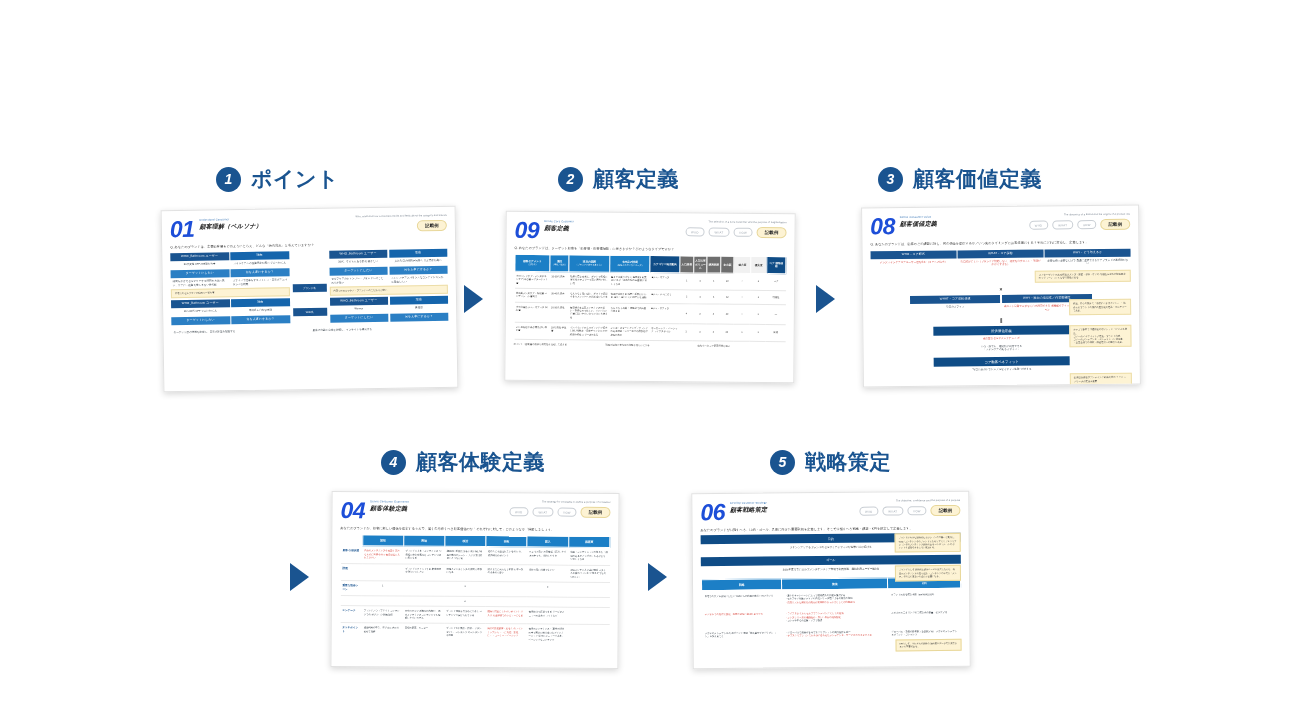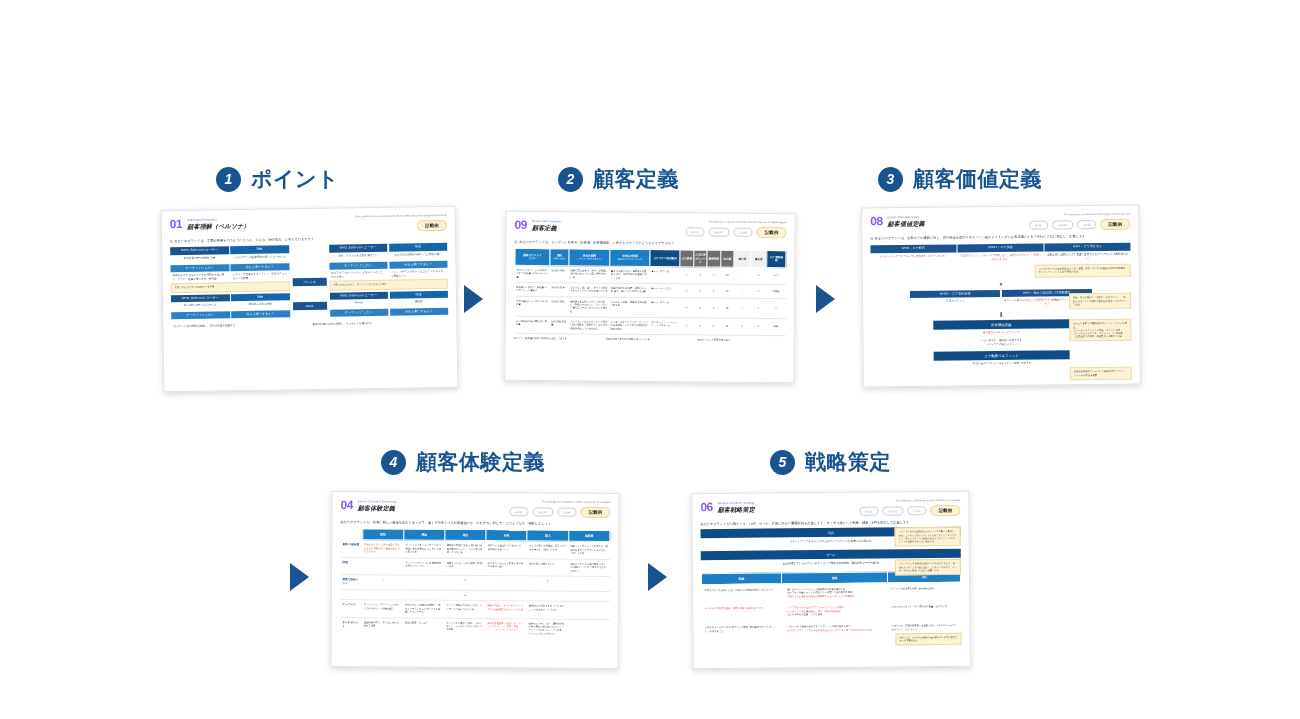--- a/index.html
+++ b/index.html
@@ -44,21 +44,21 @@
     position: absolute;
     background: #ffffff;
     border: 1px solid #e2e2e2;
     box-shadow: 0 2px 6px rgba(0,0,0,.16);
     overflow: hidden;
     padding: 7px 8px 5px 8px;
   }
   .doc-head { display: flex; align-items: flex-start; justify-content: space-between; }
   .doc-head-left { display: flex; align-items: flex-start; gap: 5px; }
   .doc-num {
-    font-size: 12px; font-weight: 700; color: #8b5cf6;
+    font-size: 23px; font-weight: 700; font-style: italic; color: #1d4ed8;
     line-height: 1; letter-spacing: -.5px;
   }
   .doc-titles { padding-top: 1px; }
   .doc-en { font-size: 2.6px; color: #2b6cb0; letter-spacing: .2px; line-height: 1.35; }
   .doc-jp { font-size: 6px; font-weight: 700; font-style: italic; color: #1c1c1c; line-height: 1.4; letter-spacing: .2px; }
   .doc-head-right { text-align: right; }
   .doc-note { font-size: 2.4px; color: #6f7a87; line-height: 1.3; letter-spacing: .1px; }
   .pill-row { display: flex; align-items: center; justify-content: flex-end; gap: 4px; margin-top: 3px; }
   .pill {
     font-size: 2.8px; color: #9aa3ad; border: .4px solid #c9ced4;

